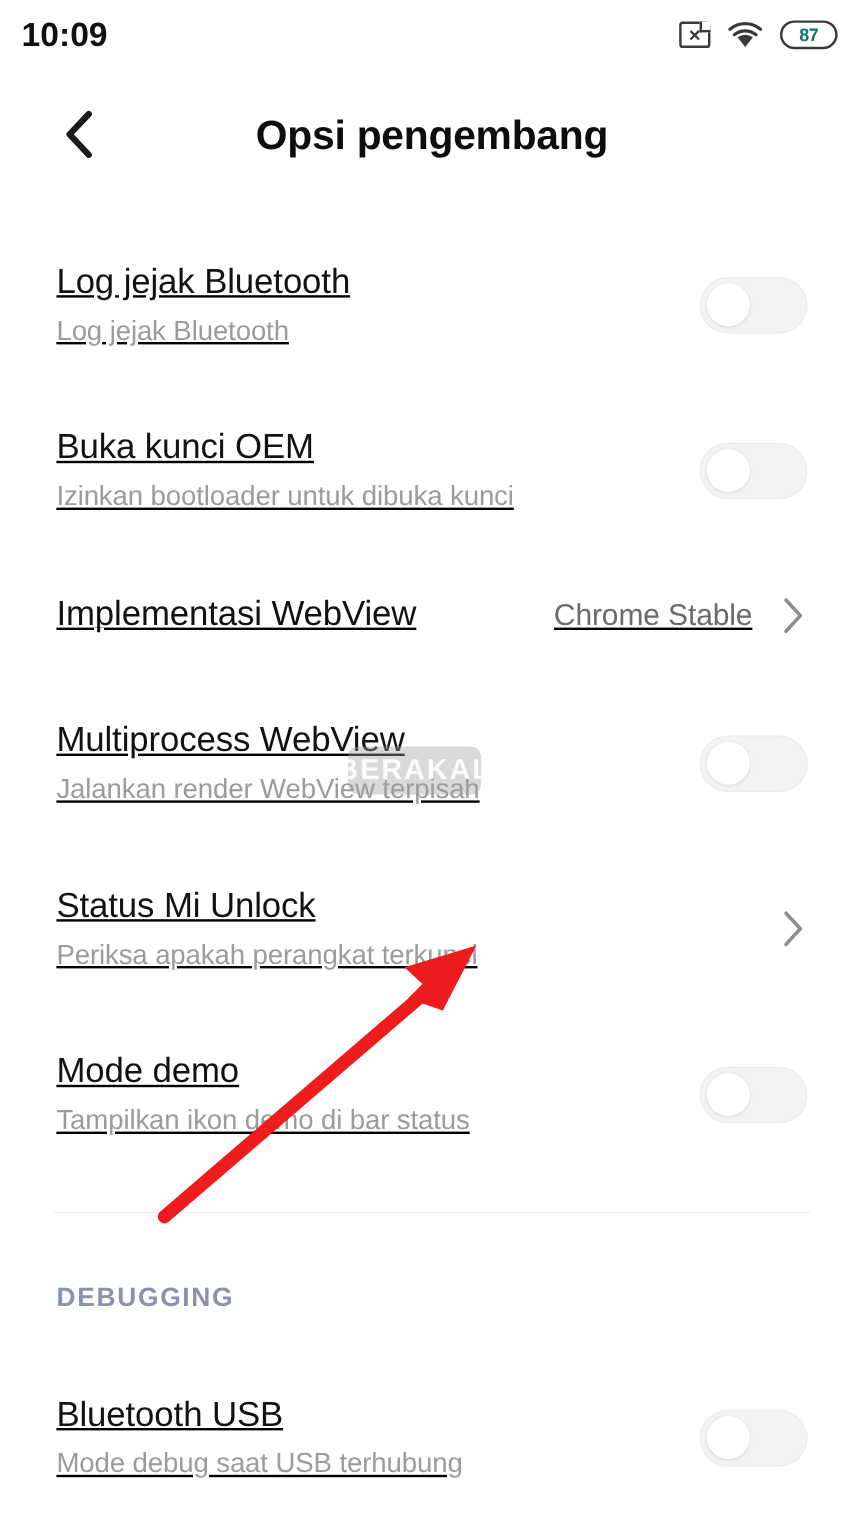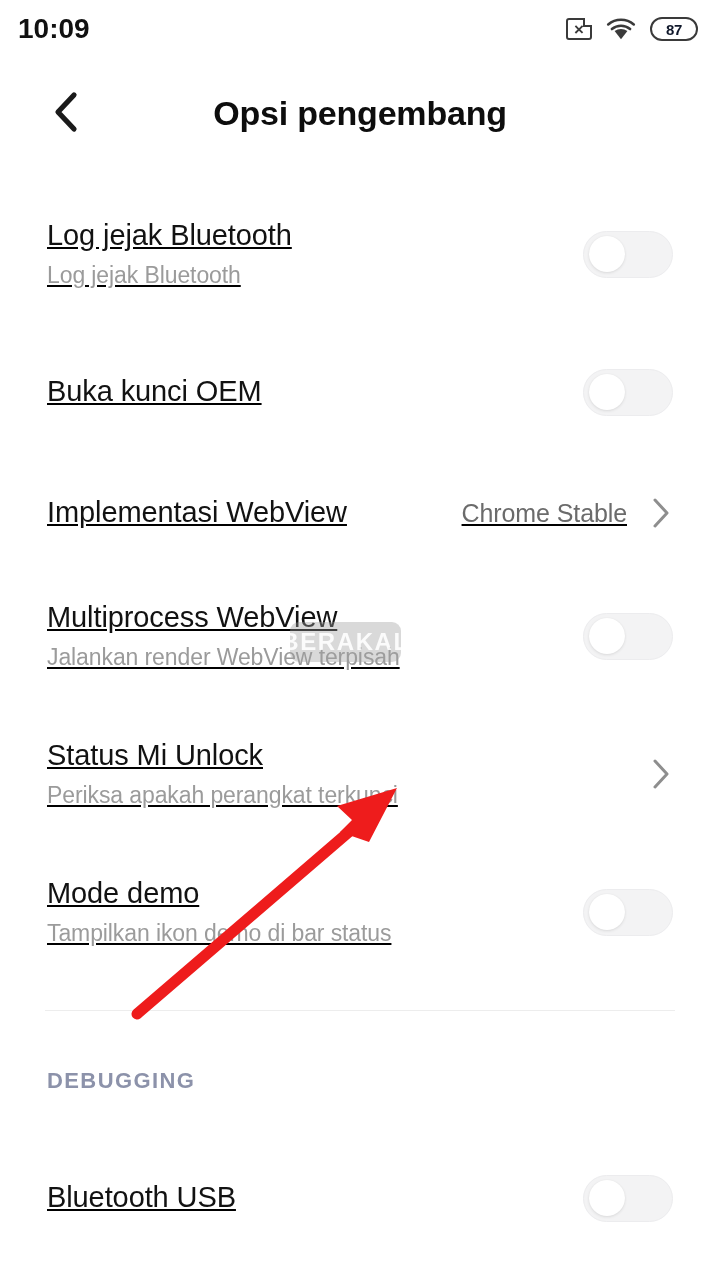--- a/index.html
+++ b/index.html
@@ -51,21 +51,21 @@
   }
   .wifi { width:30px; height:23px; display:block; }
   .battery {
     position:relative;
     width:48px; height:24px;
     border:2.4px solid #3a3a3a;
     border-radius:12px;
     display:flex; align-items:center; justify-content:center;
   }
   .battery-text {
-    font-size:15px; font-weight:bold; color:#0f172a;
+    font-size:15px; font-weight:bold; color:#0f766e;
     line-height:1; letter-spacing:-0.3px;
   }
 
   
   .header {
     position:absolute; top:58px; left:0;
     width:720px; height:110px;
   }
   .back-btn {
     position:absolute; left:38px; top:22px;
@@ -218,20 +218,21 @@
       <div class="row-right">
         <div class="toggle">
           <div class="knob"></div>
         </div>
       </div>
     </div>
 
     <div class="row r-oem">
       <div class="row-texts">
         <div class="row-title">Buka kunci OEM</div>
+        <div class="row-sub">Izinkan bootloader untuk dibuka kunci</div>
       </div>
       <div class="row-right">
         <div class="toggle">
           <div class="knob"></div>
         </div>
       </div>
     </div>
 
     <div class="row r-webview">
       <div class="row-texts">
@@ -281,20 +282,21 @@
       </div>
     </div>
 
     <div class="divider"></div>
 
     <div class="section-header">DEBUGGING</div>
 
     <div class="row r-usbdbg">
       <div class="row-texts">
         <div class="row-title">Bluetooth USB</div>
+        <div class="row-sub">Mode debug saat USB terhubung</div>
       </div>
       <div class="row-right">
         <div class="toggle">
           <div class="knob"></div>
         </div>
       </div>
     </div>
 
   </div>
 

